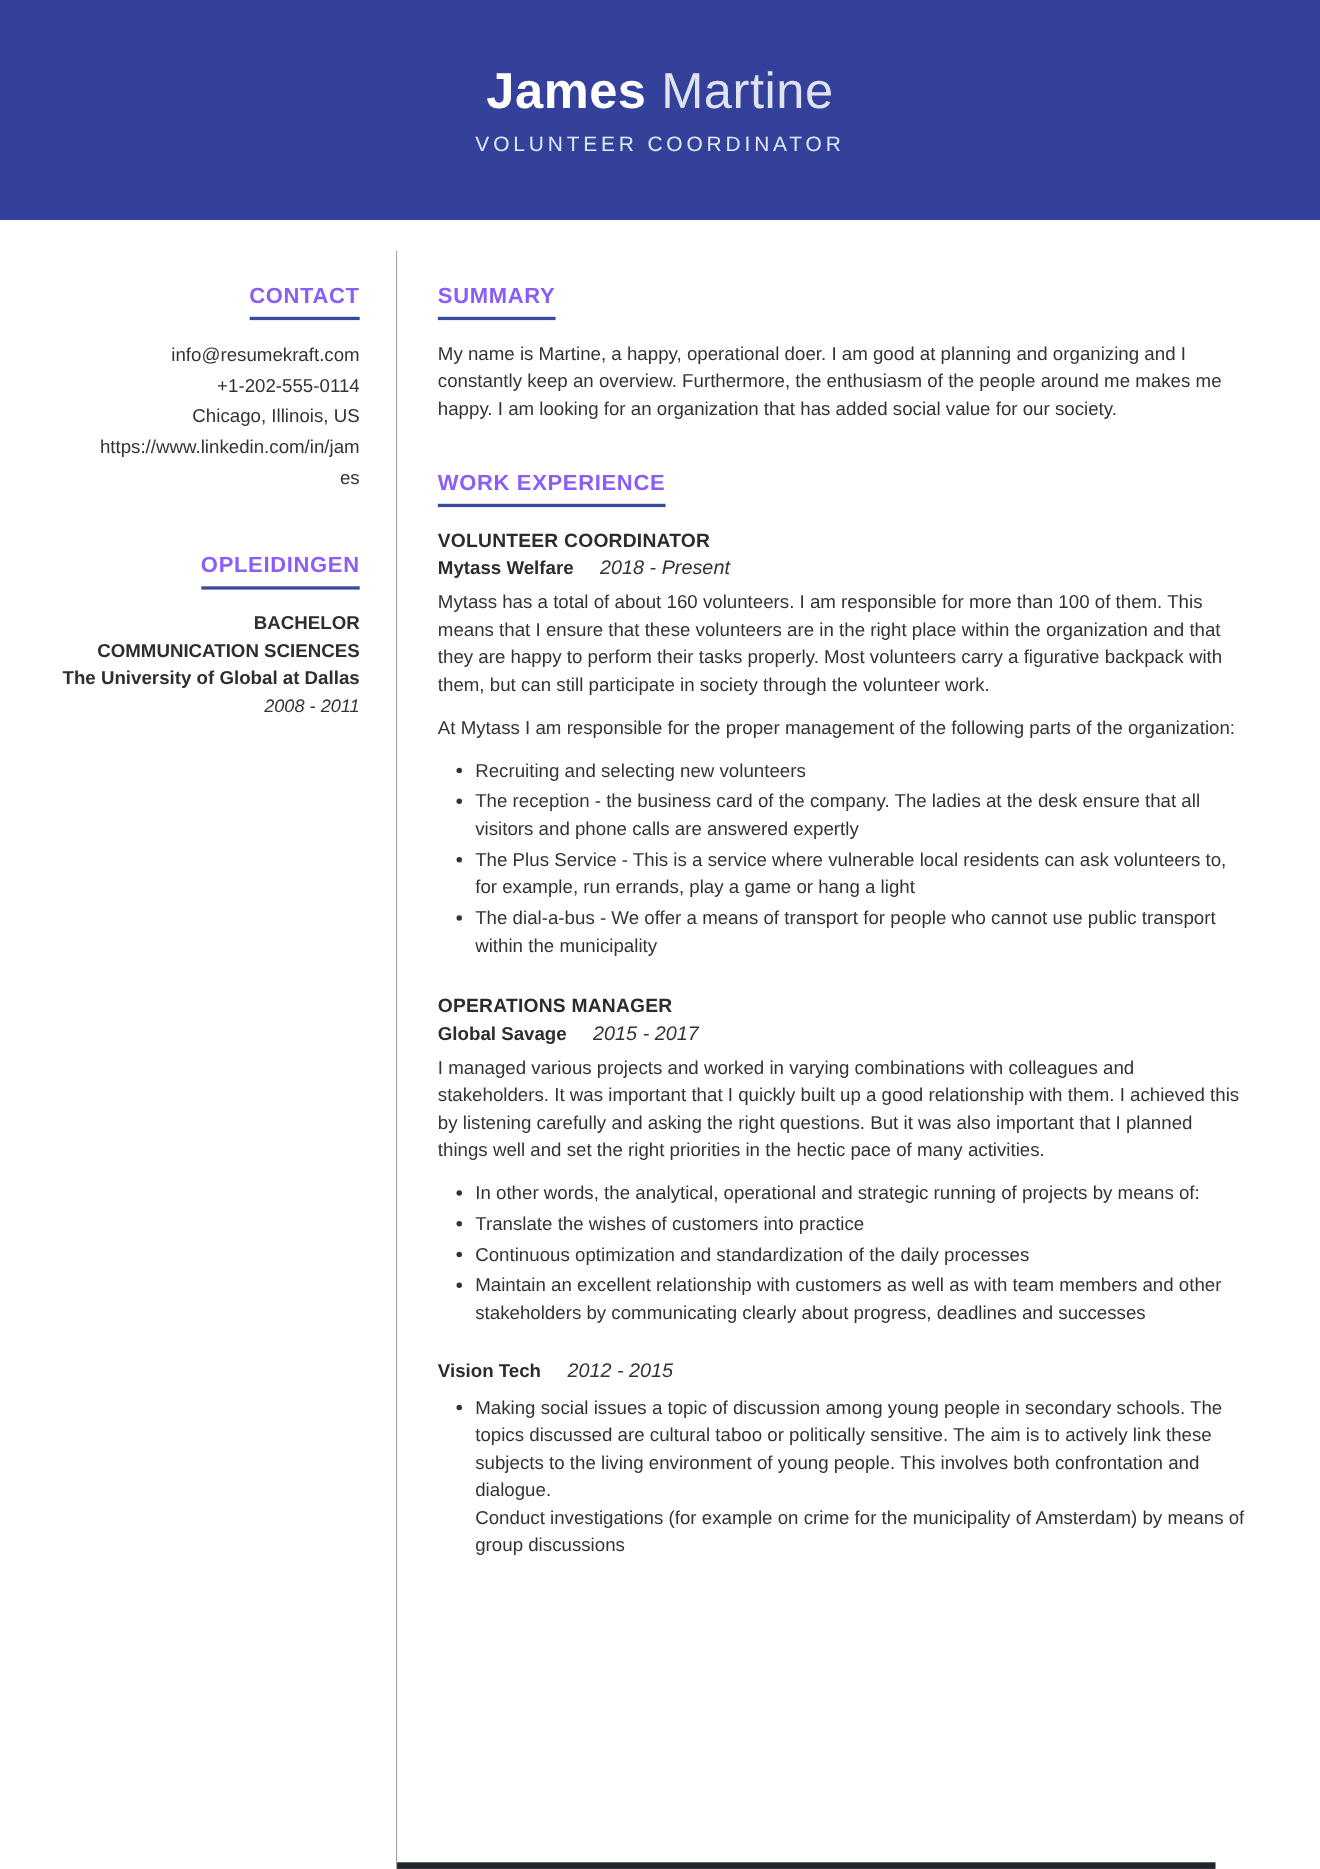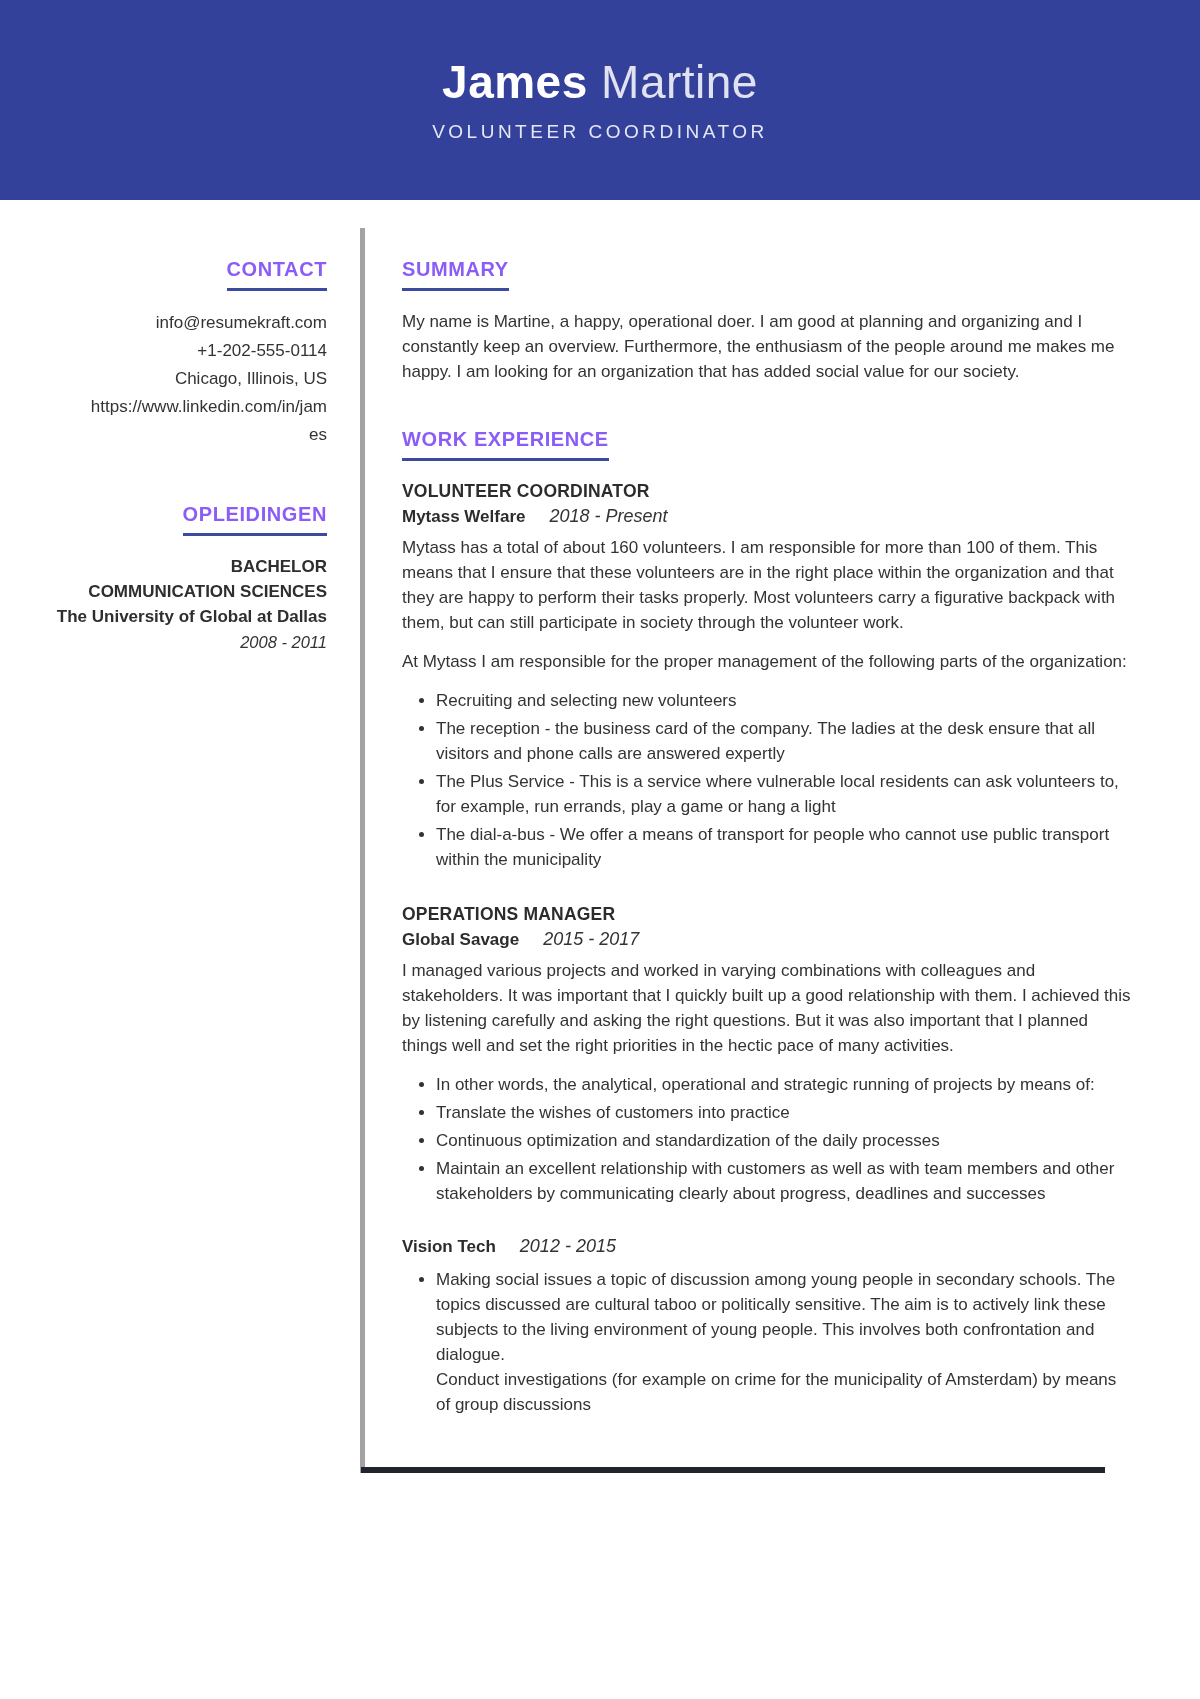--- a/index.html
+++ b/index.html
@@ -1,39 +1,39 @@
 <!DOCTYPE html>
 <html><head>
 <meta charset="utf-8">
 <style>
   * { box-sizing: border-box; }
   body { margin: 0; background: #ffffff; font-family: "Liberation Sans", sans-serif; }
   .page {
-    width: 1200px; height: 1473px; background: #ffffff;
+    width: 1200px; height: 1699px; background: #ffffff;
     position: relative; overflow: hidden; margin: 0 auto;
   }
   
   .header {
     background: #34419a; height: 200px;
     display: flex; flex-direction: column; justify-content: center; align-items: center;
   }
   .name { margin: 0; font-size: 46px; line-height: 1.1; letter-spacing: 0.5px; }
   .name .first { font-weight: 700; color: #ffffff; }
   .name .last  { font-weight: 400; color: rgba(255,255,255,0.85); }
   .subtitle {
     margin-top: 14px; font-size: 19px; letter-spacing: 3.5px;
     color: #e4e8f6; font-weight: 400;
   }
   
   .content { display: flex; margin-top: 28px; min-height: 1471px; }
   .sidebar {
     width: 360px; flex-shrink: 0; padding: 30px 33px 0 40px; text-align: right;
   }
   .main {
-    flex: 1; padding: 30px 66px 0 37px; border-left: 5px solid #a3a3a3;
+    flex: 1; padding: 30px 66px 0 37px; border-left: 1px solid #a3a3a3;
   }
   
   h2 {
     margin: 0 0 18px; font-size: 20px; font-weight: 700;
     color: #8b5cf6; letter-spacing: 0.6px;
   }
   h2 .hline { display: inline-block; border-bottom: 3px solid #3a4a9e; padding-bottom: 7px; }
   
   .side-section { margin-bottom: 54px; }
   .contact-item {

